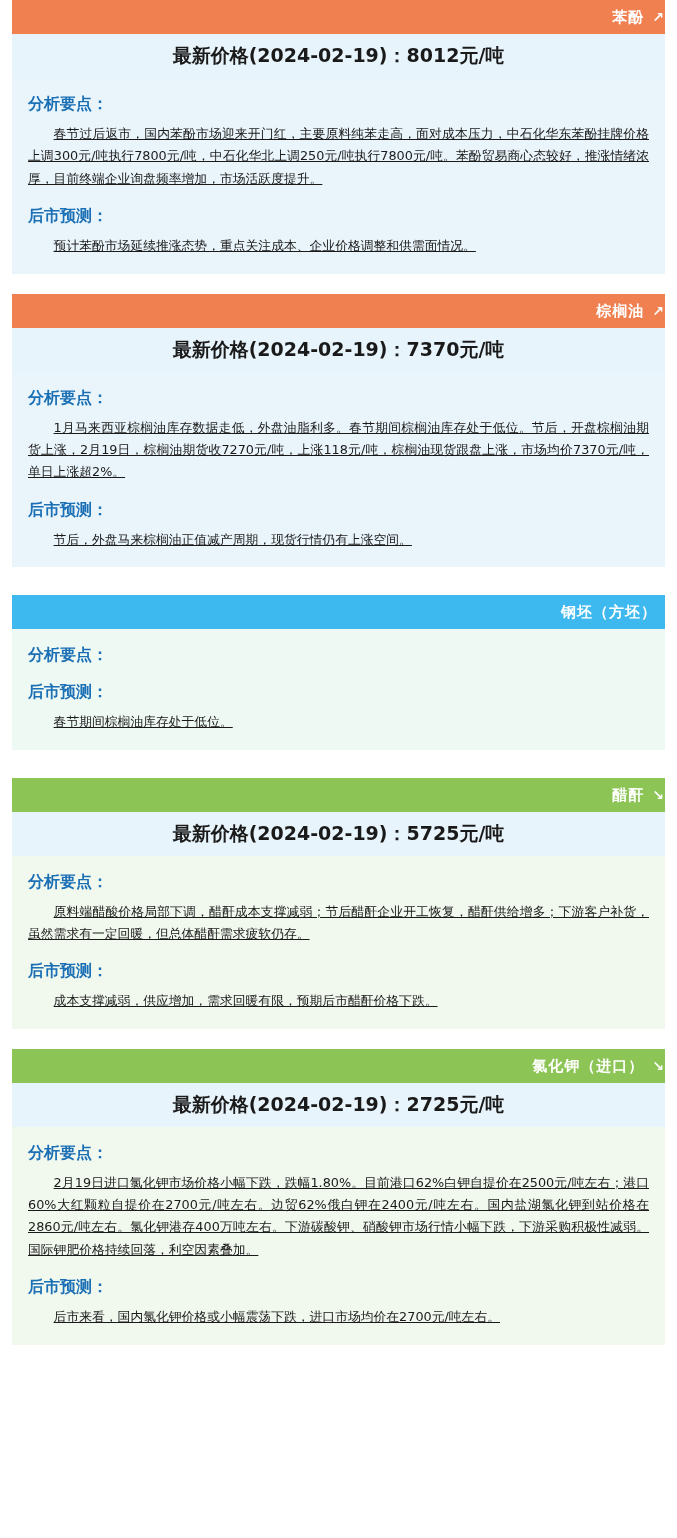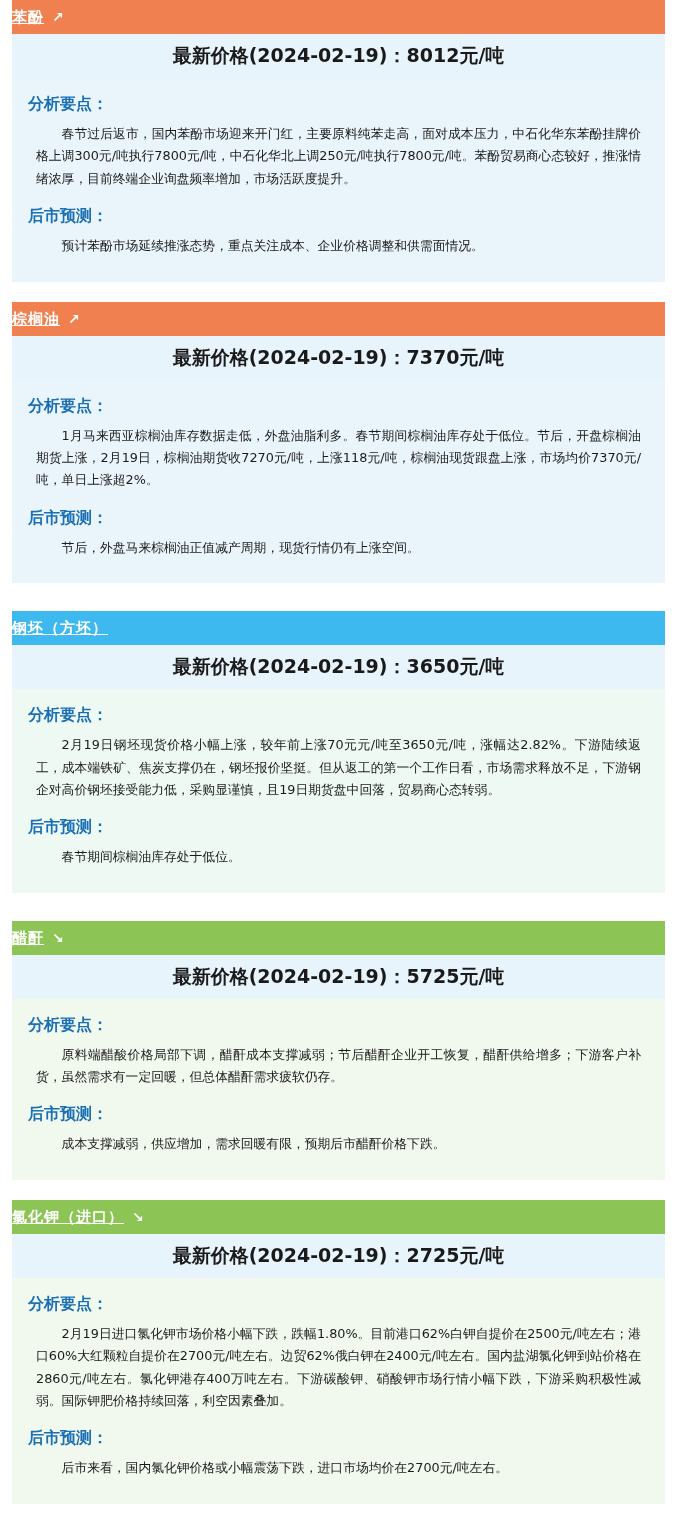--- a/index.html
+++ b/index.html
@@ -20,26 +20,25 @@
     box-sizing: border-box;
   }
   .card {
     width: 653px;
     margin: 0 auto 20px auto;
     background: #ffffff;
   }
   .card-header {
     height: 34px;
     line-height: 34px;
-    text-align: left;
+    text-align: right;
     color: #ffffff;
     font-weight: bold;
     font-size: 15px;
     letter-spacing: 1px;
-    text-decoration: underline;
   }
   .card-header .arrow {
     font-weight: bold;
     font-size: 14px;
     margin-left: 8px;
     display: inline-block;
   }
   .price-bar {
     background: #e8f4fb;
     text-align: center;
@@ -61,21 +60,22 @@
   }
   .section-title.second {
     margin-top: 16px;
   }
   .para {
     text-indent: 2em;
     line-height: 1.75;
     font-size: 12.8px;
     color: #1a1a1a;
     text-align: justify;
-    margin: 8px;
+    margin: 0;
+    text-decoration: underline;
   }
   
   .body-blue { background: #eaf5fb; }
   .body-green { background: #f1f8ee; }
   .body-mint { background: #eef9f3; }
   .gap { height: 8px; }
 </style>
 </head>
 <body>
 
@@ -106,24 +106,22 @@
       <p class="para">节后，外盘马来棕榈油正值减产周期，现货行情仍有上涨空间。</p>
     </div>
   </div>
 
   <div class="gap"></div>
 
   <div class="card">
     <div class="card-header" style="background:#3eb9ef;">
       <span>钢坯（方坯）</span><span class="arrow"></span>
     </div>
-    <div class="price-bar">最新价格(2024-02-19)：3650元/吨</div>
     <div class="card-body body-mint">
       <div class="section-title">分析要点：</div>
-      <p class="para">2月19日钢坯现货价格小幅上涨，较年前上涨70元元/吨至3650元/吨，涨幅达2.82%。下游陆续返工，成本端铁矿、焦炭支撑仍在，钢坯报价坚挺。但从返工的第一个工作日看，市场需求释放不足，下游钢企对高价钢坯接受能力低，采购显谨慎，且19日期货盘中回落，贸易商心态转弱。</p>
       <div class="section-title second">后市预测：</div>
       <p class="para">春节期间棕榈油库存处于低位。</p>
     </div>
   </div>
 
   <div class="gap"></div>
 
   <div class="card">
     <div class="card-header" style="background:#8cc556;">
       <span>醋酐</span><span class="arrow">↘</span>

